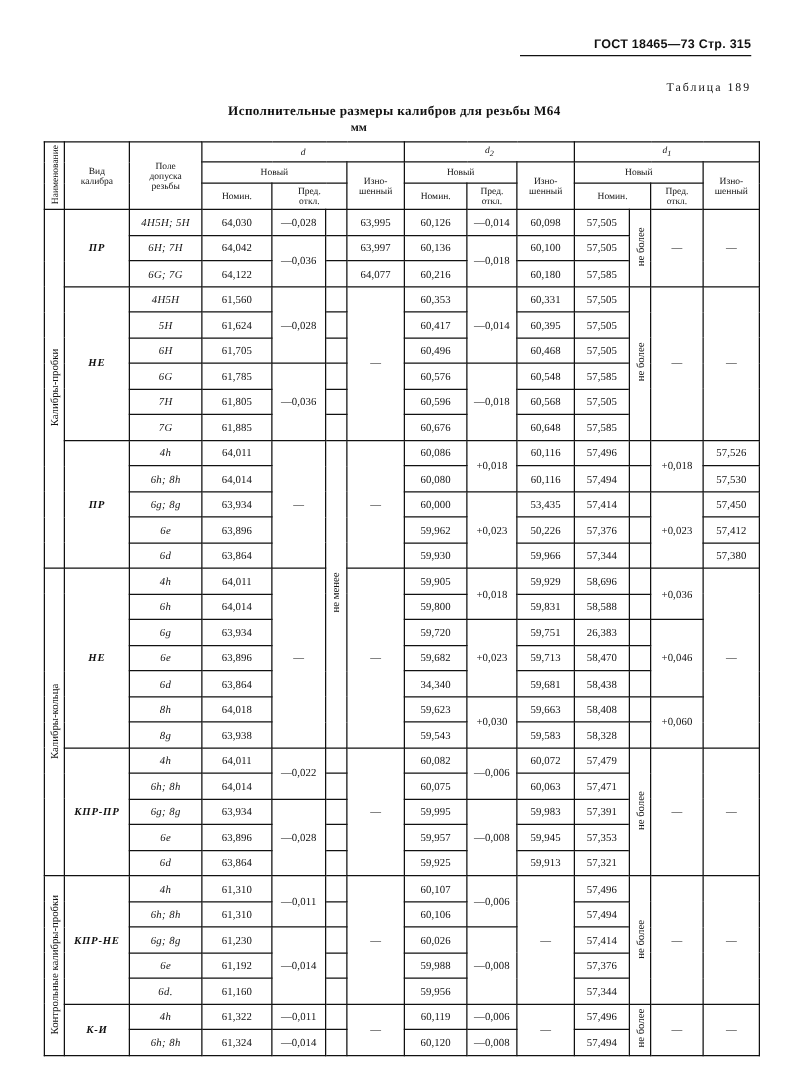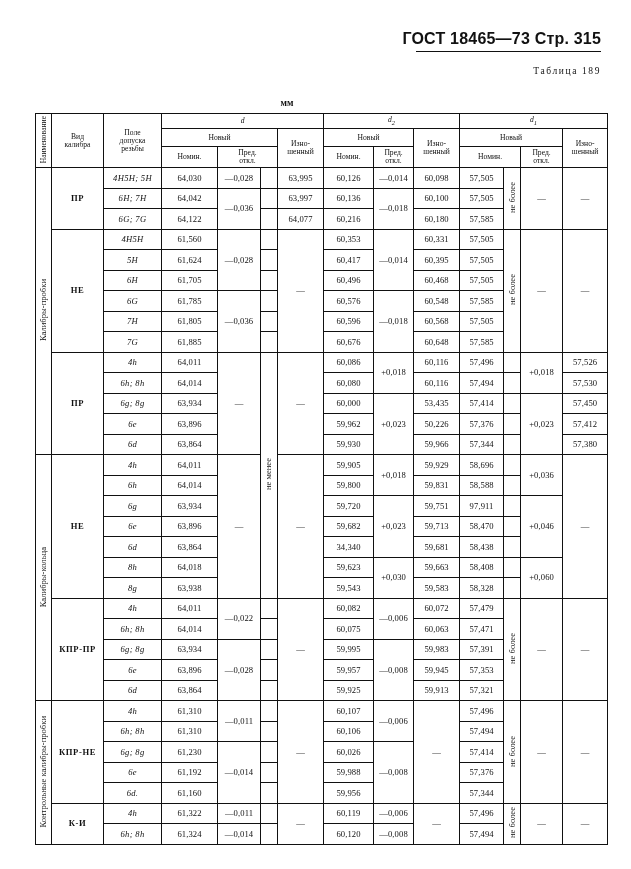--- a/index.html
+++ b/index.html
@@ -25,21 +25,21 @@
   
   .doc-head {
     position: absolute;
     top: 30px;
     right: 30px;
     text-align: right;
   }
   .doc-head .gost {
     font-family: "Liberation Sans", sans-serif;
     font-weight: bold;
-    font-size: 16px;
+    font-size: 10px;
     letter-spacing: .2px;
     white-space: nowrap;
   }
   .doc-head .rule {
     border-bottom: 1.6px solid #111;
     margin-top: 3px;
     width: 185px;
     margin-left: auto;
   }
   .table-no {
@@ -116,20 +116,21 @@
     font-family: "Liberation Serif", serif;
   }
   th.vtxt-h {
     width: 16px;
     font-size: 7px;
   }
   td.sect {
     font-size: 8.5px;
   }
   td.kind {
+    font-style: italic;
     font-weight: bold;
     font-size: 9.5px;
     letter-spacing: .6px;
   }
   td.fld {
     font-style: italic;
     font-size: 8.6px;
     letter-spacing: .3px;
   }
   td.num { font-size: 8.6px; letter-spacing: .1px; }
@@ -158,20 +159,21 @@
 
   <div class="doc-head">
     <div class="gost">
       <span>ГОСТ 18465—73</span>
       <span>Стр. 315</span>
     </div>
     <div class="rule"></div>
   </div>
 
   <div class="table-no">Таблица 189</div>
+  <div class="title">Исполнительные размеры калибров для резьбы М64</div>
   <div class="units">мм</div>
 
   <div class="tbl-wrap">
     <table class="gt">
       <colgroup>
         <col class="c-name">
           <col class="c-kind">
           <col class="c-fld">
         <col class="c-nom">
           <col class="c-lim">
@@ -382,21 +384,21 @@
             <td class="num">59,831</td>
             <td class="num">58,588</td>
             <td></td>
           </tr>
           <tr style="height: 20.5px;">
             <td class="fld">6g</td>
             <td class="num">63,934</td>
             <td class="num">59,720</td>
             <td class="num" rowspan="3">+0,023</td>
             <td class="num">59,751</td>
-            <td class="num">97,911</td>
+            <td class="num">26,383</td>
             <td></td>
             <td class="num" rowspan="3">+0,046</td>
           </tr>
           <tr style="height: 20.5px;">
             <td class="fld">6e</td>
             <td class="num">63,896</td>
             <td class="num">59,682</td>
             <td class="num">59,713</td>
             <td class="num">58,470</td>
             <td></td>

